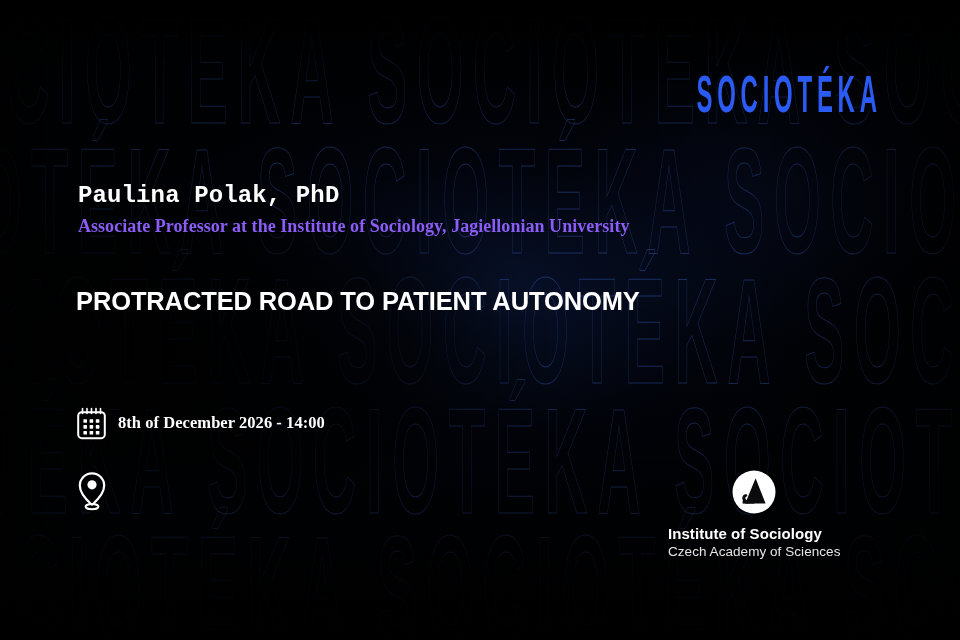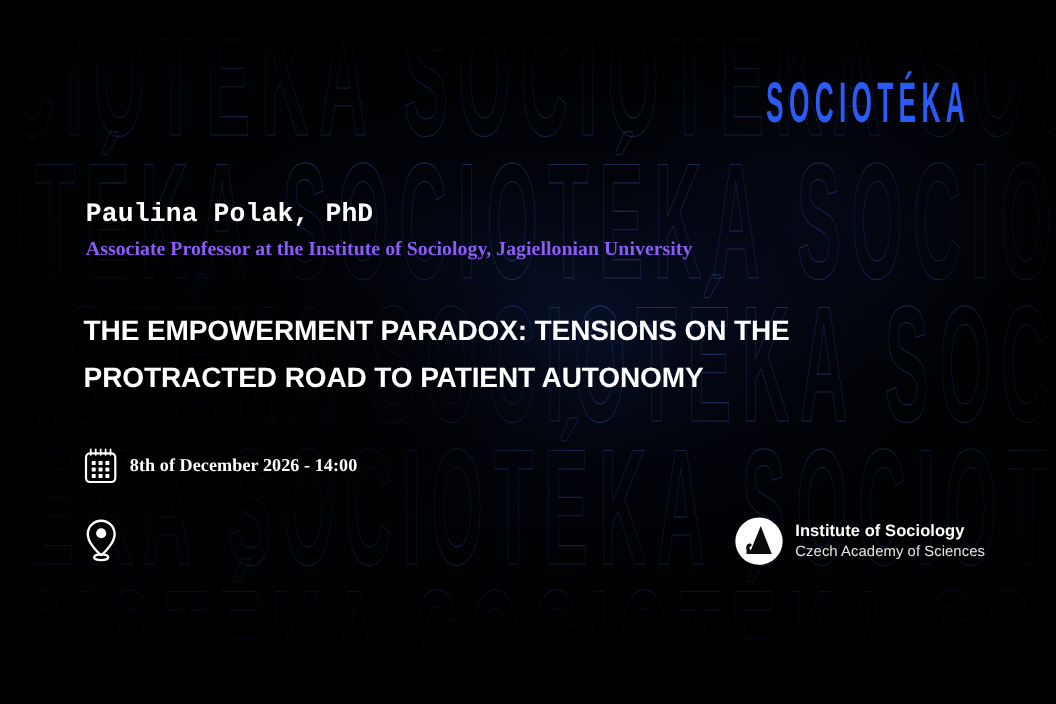--- a/index.html
+++ b/index.html
@@ -193,20 +193,21 @@
   .venue-line { display: block; white-space: nowrap; }
 
   
   .inst-logo {
     position: absolute;
     left: 668px;
     top: 470px;
     display: flex;
     align-items: center;
     gap: 11px;
+    flex-direction: column;
   }
   .inst-mark {
     width: 44px;
     height: 44px;
     flex: 0 0 44px;
   }
   .inst-words {
     display: flex;
     flex-direction: column;
     justify-content: center;
@@ -249,21 +250,20 @@
   <div class="content">
 
     <div class="brand">SOCIOTÉKA</div>
 
     <div class="speaker">
       <div class="speaker-name">Paulina Polak, PhD</div>
       <div class="speaker-affiliation">Associate Professor at the Institute of Sociology, Jagiellonian University</div>
     </div>
 
     <div class="title">
-      <span class="title-line">THE EMPOWERMENT PARADOX: TENSIONS ON THE</span>
       <span class="title-line">PROTRACTED ROAD TO PATIENT AUTONOMY</span>
     </div>
 
     <div class="info">
 
       <div class="info-row date">
         <div class="info-icon">
           <svg width="32" height="34" viewBox="0 0 32 34" fill="none" aria-hidden="true">
 
             <path d="M6.5 1.5 v5 M11 1.5 v5 M15.5 1.5 v5 M20 1.5 v5 M24.5 1.5 v5" stroke="#ffffff" stroke-width="1.6" stroke-linecap="round"></path>

